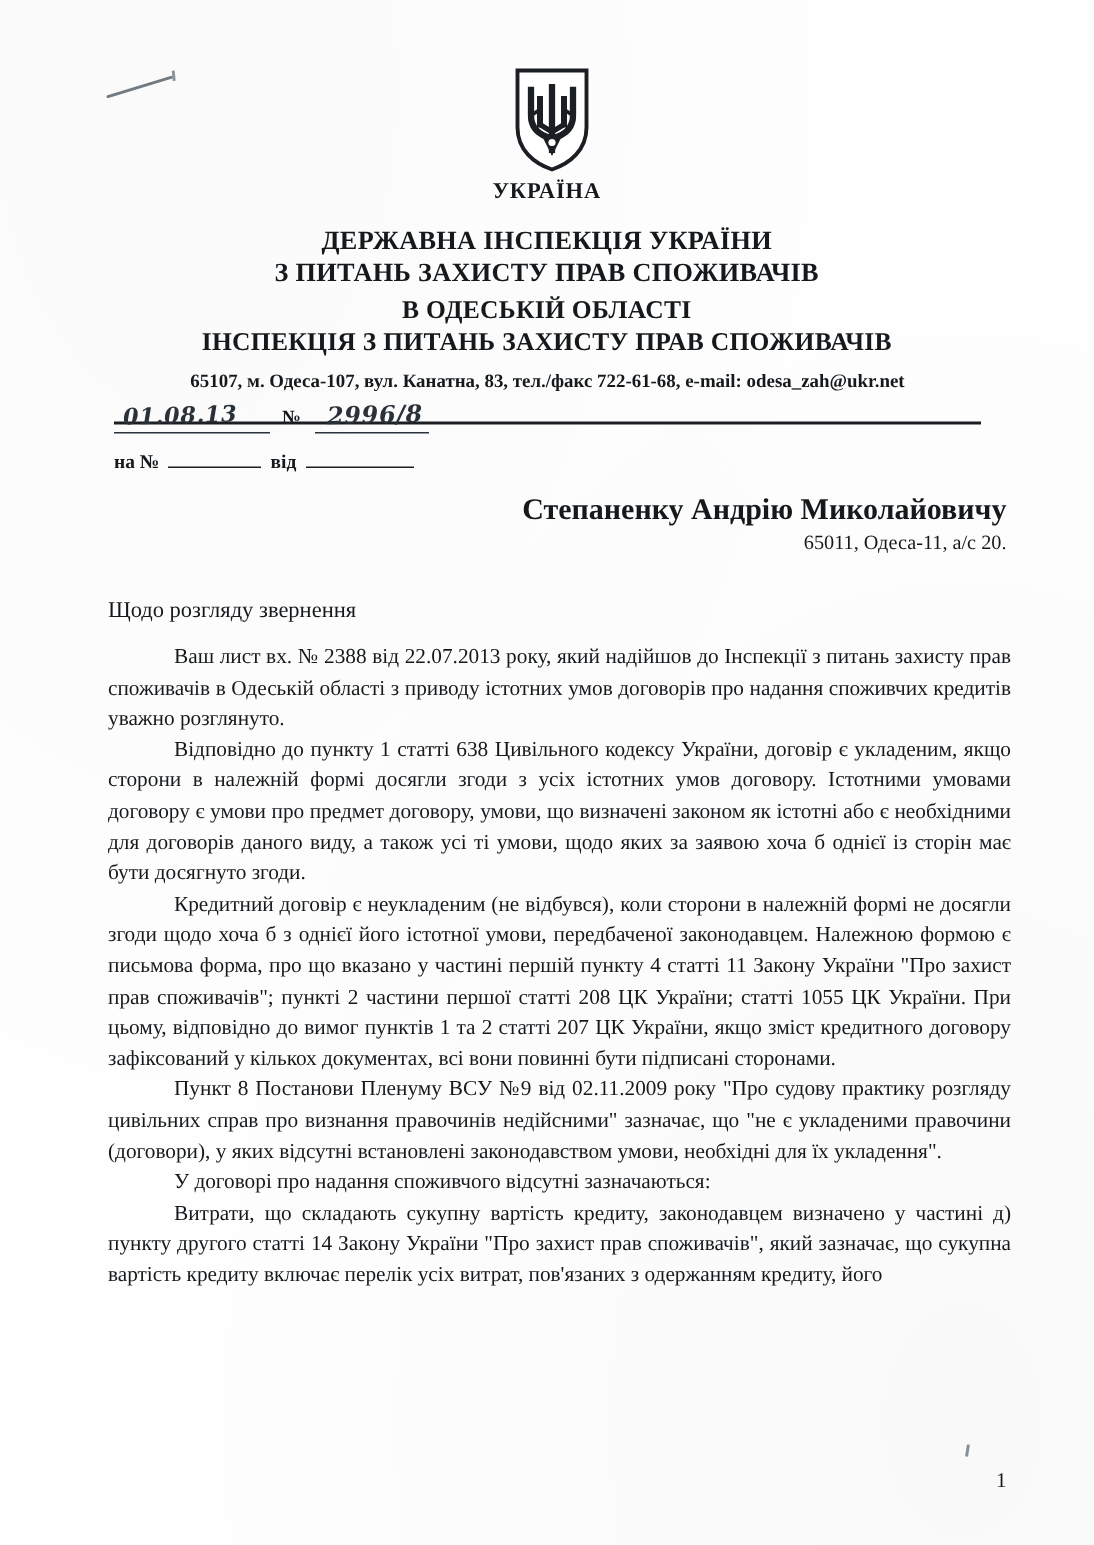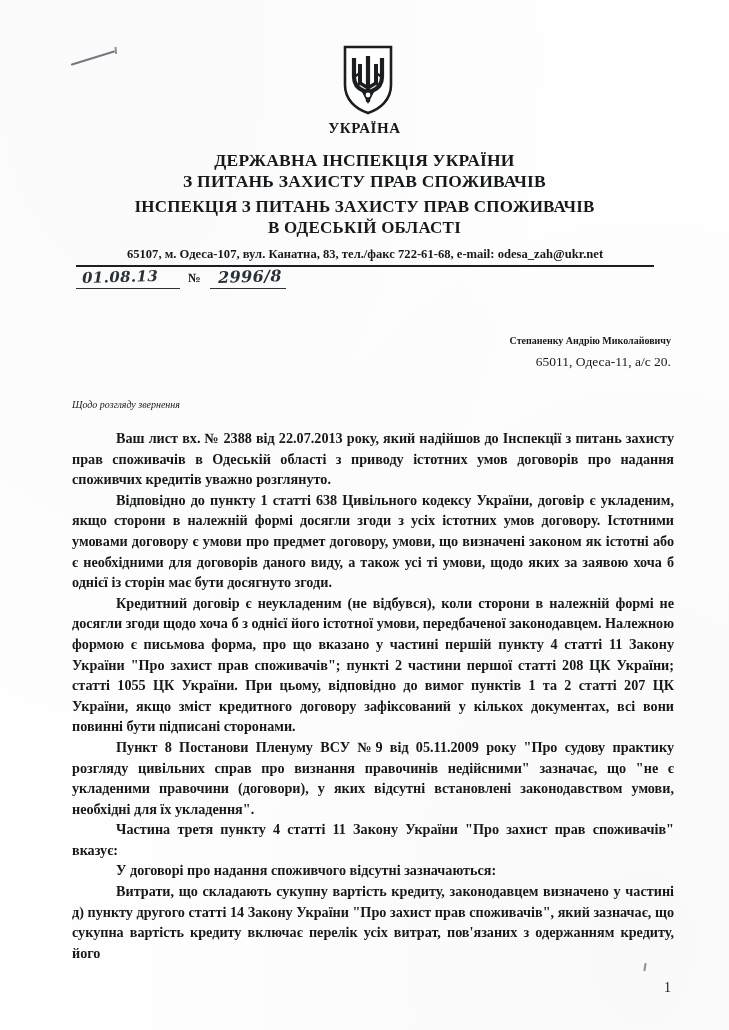--- a/index.html
+++ b/index.html
@@ -114,21 +114,21 @@
     position: absolute;
     left: 76px;
     top: 247px;
     width: 578px;
     text-align: center;
   }
   .addr-line {
     font-size: 12.6px;
     font-weight: bold;
     white-space: nowrap;
-    padding-bottom: 2px;
+    padding-bottom: 18px;
   }
   .rule {
     width: 100%;
     height: 2px;
     background: #1b1f23;
     margin-top: 1px;
   }
 
   
   .reg-row {
@@ -203,47 +203,45 @@
 
   
   .addressee {
     position: absolute;
     right: 58px;
     top: 330px;
     text-align: right;
     line-height: 21px;
   }
   .addressee-name {
-    font-size: 10px;
+    font-size: 20px;
     font-weight: bold;
   }
   .addressee-addr {
     font-size: 13.5px;
   }
 
   
   .subject {
     position: absolute;
     left: 72px;
     top: 399px;
-    font-size: 10px;
-    font-style: italic;
+    font-size: 15px;
   }
 
   
   .body {
     position: absolute;
     left: 72px;
     top: 428px;
     width: 602px;
     font-size: 14.2px;
     line-height: 20.6px;
     text-align: justify;
     text-justify: inter-word;
-    font-weight: bold;
   }
   .body p {
     margin: 0;
     text-indent: 44px;
   }
 
   
   .page-num {
     position: absolute;
     right: 58px;
@@ -286,51 +284,53 @@
       <path d="M40 32 L34 28" stroke="#1b1f23" stroke-width="2.6" fill="none"></path>
     </svg>
   </div>
 
   <div class="hdr country">УКРАЇНА</div>
   <div class="hdr org1">
     <div>ДЕРЖАВНА ІНСПЕКЦІЯ УКРАЇНИ</div>
     <div>З ПИТАНЬ ЗАХИСТУ ПРАВ СПОЖИВАЧІВ</div>
   </div>
   <div class="hdr org2">
+    <div>В ОДЕСЬКІЙ ОБЛАСТІ</div>
     <div>ІНСПЕКЦІЯ З ПИТАНЬ ЗАХИСТУ ПРАВ СПОЖИВАЧІВ</div>
-    <div>В ОДЕСЬКІЙ ОБЛАСТІ</div>
   </div>
 
   <div class="addr-wrap">
     <div class="addr-line">65107, м. Одеса-107, вул. Канатна, 83, тел./факс 722-61-68, e-mail: odesa_zah@ukr.net</div>
     <div class="rule"></div>
   </div>
 
   <div class="reg-row">
     <span class="hw hw-date">01.08.13</span>
     <div class="hw-underline-1"></div>
     <span class="reg-no-label">№</span>
     <span class="hw hw-num">2996/8</span>
     <div class="hw-underline-2"></div>
   </div>
 
+  <div class="onref">
+    <span>на №</span><span class="blank blank-a"></span><span>від</span><span class="blank blank-b"></span>
+  </div>
 
   <div class="addressee">
     <div class="addressee-name">Степаненку Андрію Миколайовичу</div>
     <div class="addressee-addr">65011, Одеса-11, а/с 20.</div>
   </div>
 
   <div class="subject">Щодо розгляду звернення</div>
 
   <div class="body">
     <p>Ваш лист вх. № 2388 від 22.07.2013 року, який надійшов до Інспекції з питань захисту прав споживачів в Одеській області з приводу істотних умов договорів про надання споживчих кредитів уважно розглянуто.</p>
     <p>Відповідно до пункту 1 статті 638 Цивільного кодексу України, договір є укладеним, якщо сторони в належній формі досягли згоди з усіх істотних умов договору. Істотними умовами договору є умови про предмет договору, умови, що визначені законом як істотні або є необхідними для договорів даного виду, а також усі ті умови, щодо яких за заявою хоча б однієї із сторін має бути досягнуто згоди.</p>
     <p>Кредитний договір є неукладеним (не відбувся), коли сторони в належній формі не досягли згоди щодо хоча б з однієї його істотної умови, передбаченої законодавцем. Належною формою є письмова форма, про що вказано у частині першій пункту 4 статті 11 Закону України "Про захист прав споживачів"; пункті 2 частини першої статті 208 ЦК України; статті 1055 ЦК України. При цьому, відповідно до вимог пунктів 1 та 2 статті 207 ЦК України, якщо зміст кредитного договору зафіксований у кількох документах, всі вони повинні бути підписані сторонами.</p>
-    <p>Пункт 8 Постанови Пленуму ВСУ №9 від 05.11.2009 року "Про судову практику розгляду цивільних справ про визнання правочинів недійсними" зазначає, що "не є укладеними правочини (договори), у яких відсутні встановлені законодавством умови, необхідні для їх укладення".</p>
-    <p>Частина третя пункту 4 статті 11 Закону України "Про захист прав споживачів" вказує:</p>
+    <p>Пункт 8 Постанови Пленуму ВСУ №9 від 02.11.2009 року "Про судову практику розгляду цивільних справ про визнання правочинів недійсними" зазначає, що "не є укладеними правочини (договори), у яких відсутні встановлені законодавством умови, необхідні для їх укладення".</p>
     <p>У договорі про надання споживчого відсутні зазначаються:</p>
     <p>Витрати, що складають сукупну вартість кредиту, законодавцем визначено у частині д) пункту другого статті 14 Закону України "Про захист прав споживачів", який зазначає, що сукупна вартість кредиту включає перелік усіх витрат, пов'язаних з одержанням кредиту, його</p>
   </div>
 
   <div class="tick-mark"></div>
   <div class="page-num">1</div>
 
 </div>
 
 </body></html>

